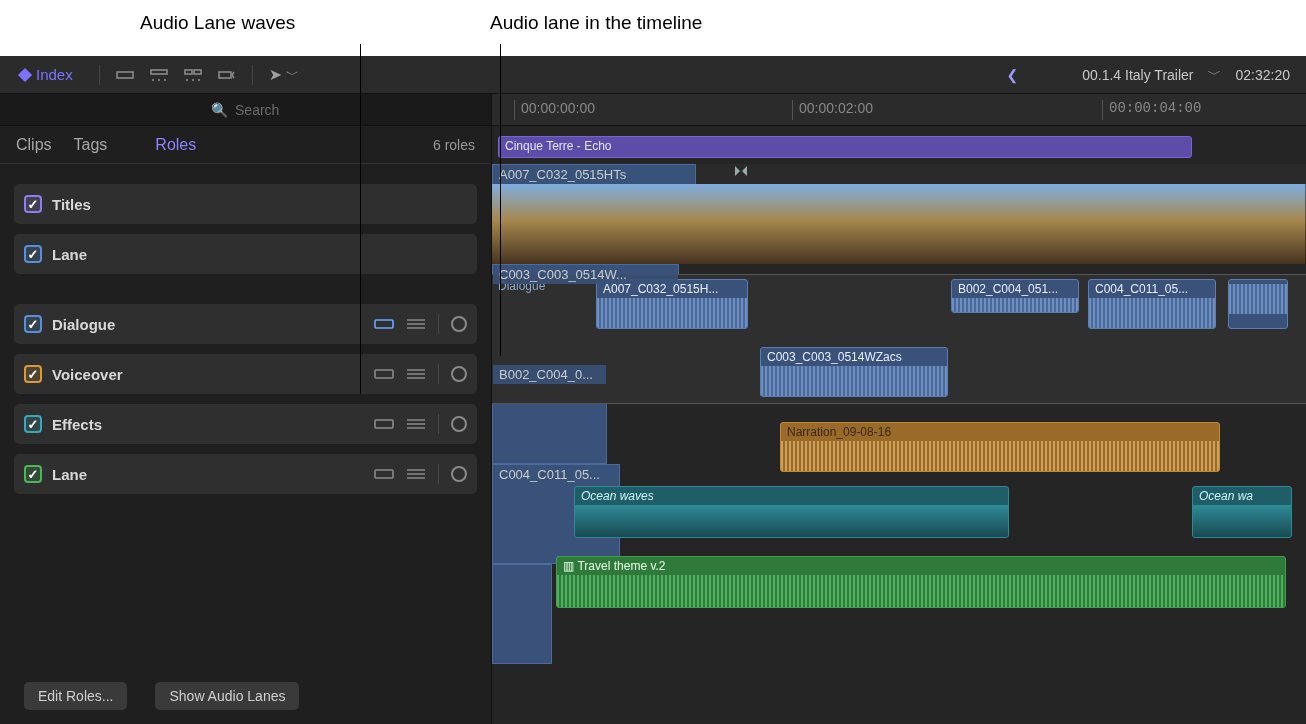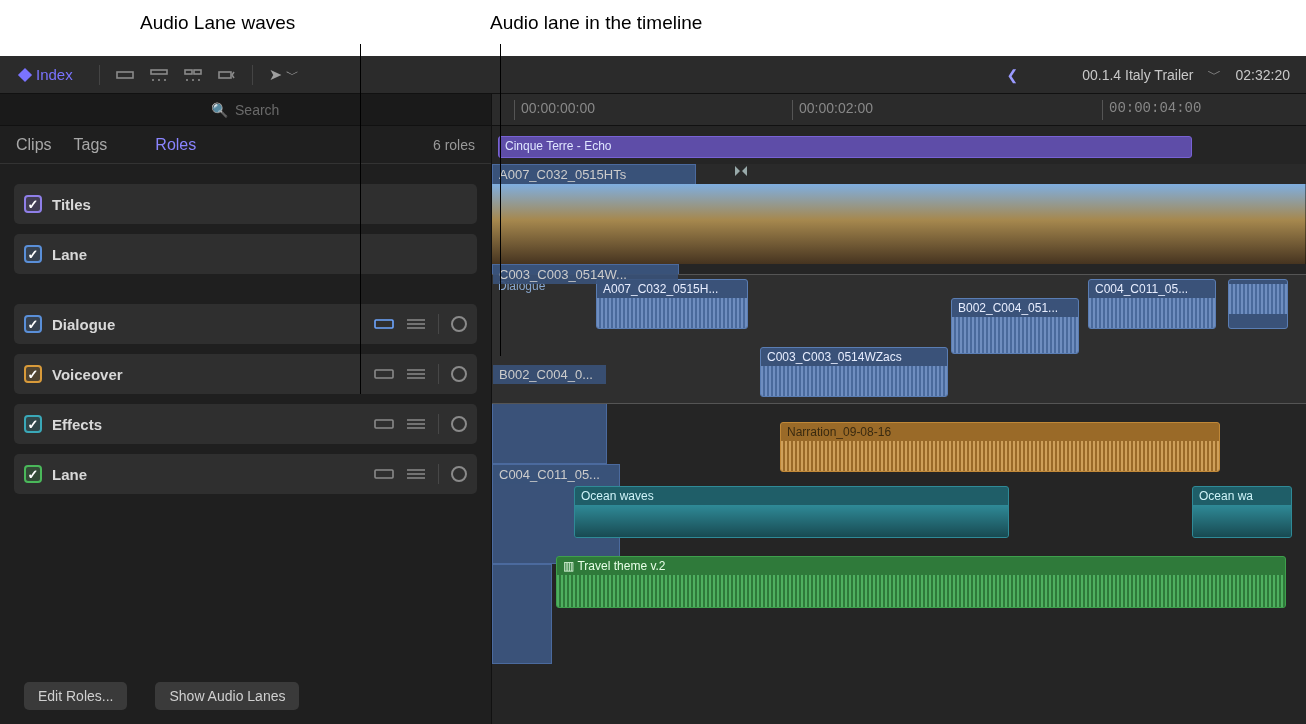--- a/index.html
+++ b/index.html
@@ -65,21 +65,21 @@
 .vid-clip .thumb.c span { background: repeating-linear-gradient(60deg,#777,#777 8px,#333 8px,#333 16px); }
 .vid-clip .thumb.d span { background: linear-gradient(180deg,#7faee0,#a6884e 45%,#463420); }
 
 .audio-lane { position: absolute; left: 0; right: 0; border-top: 1px solid #555; border-bottom: 1px solid #555; }
 .lane-label { position: absolute; left: 6px; top: 4px; font-size: 12px; color: #89a8d0; }
 .aud-clip { position: absolute; border-radius: 3px; overflow: hidden; font-size: 12px; padding: 0; }
 .aud-clip .lbl { padding: 2px 6px; white-space: nowrap; overflow: hidden; text-overflow: ellipsis; color: #e8eeff; }
 .aud-clip .wave { height: calc(100% - 18px); }
 .w-blue { background: #3a5279; border: 1px solid #5a7db3; } .w-blue .wave { background: repeating-linear-gradient(90deg,#6f8ec0 0 2px,#4a6a9c 2px 4px); }
 .w-orange { background: #9a6a28; border: 1px solid #c08838; } .w-orange .wave { background: repeating-linear-gradient(90deg,#cfa05a 0 2px,#9a6a28 2px 4px); } .w-orange .lbl { color:#3a2a10; }
-.w-teal { background: #1f5e68; border: 1px solid #2f8a97; } .w-teal .wave { background: linear-gradient(180deg,#2f8a97,#184a52); } .w-teal .lbl { color:#cff3f8; }
+.w-teal { background: #1f5e68; border: 1px solid #2f8a97; } .w-teal .wave { background: linear-gradient(180deg,#2f8a97,#184a52); } .w-teal .lbl { color:#cff3f8;font-style:italic; }
 .w-green { background: #2f7a3a; border: 1px solid #3ea04c; } .w-green .wave { background: repeating-linear-gradient(90deg,#4fb060 0 2px,#2f7a3a 2px 4px); } .w-green .lbl { color:#e8ffe8; }
 .vmarker { position: absolute; width: 14px; height: 14px; top: 0; display:flex;align-items:center;justify-content:center; }
 .vmarker svg { width:14px;height:14px; }
 
 
 .ic { fill: none; stroke: currentColor; stroke-width: 1.6; }
 </style>
 </head>
 <body>
 
@@ -295,21 +295,21 @@
           </div>
         </div>
 
       <div class="audio-lane" style="top:148px;height:130px;background:#2f2f2f;">
         <span class="lane-label">Dialogue</span>
         <div id="dialogue-clips">
             <div class="aud-clip w-blue" style="left: 104px; width: 152px; top: 4px; height: 50px;">
               <div class="lbl">A007_C032_0515H...</div>
               <div class="wave"></div>
             </div>
-            <div class="aud-clip w-blue" style="left: 459px; width: 128px; top: 4px; height: 56px; margin-top: 19px;">
+            <div class="aud-clip w-blue" style="left: 459px; width: 128px; top: 4px; height: 34px;">
               <div class="lbl">B002_C004_051...</div>
               <div class="wave"></div>
             </div>
             <div class="aud-clip w-blue" style="left: 596px; width: 128px; top: 4px; height: 50px;">
               <div class="lbl">C004_C011_05...</div>
               <div class="wave"></div>
             </div>
             <div class="aud-clip w-blue" style="left: 268px; width: 188px; top: 72px; height: 50px;">
               <div class="lbl">C003_C003_0514WZacs</div>
               <div class="wave"></div>

